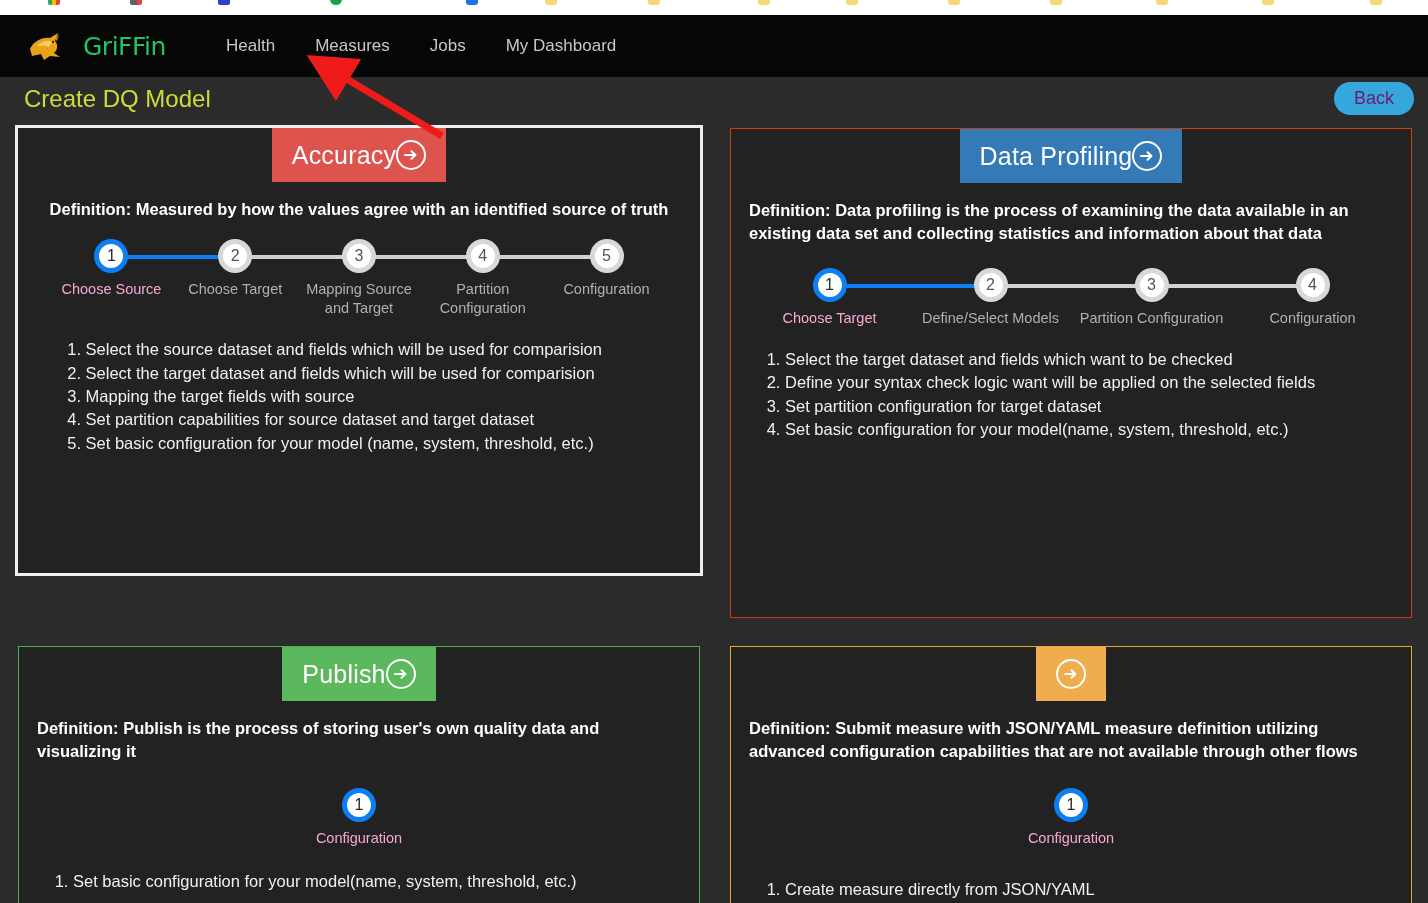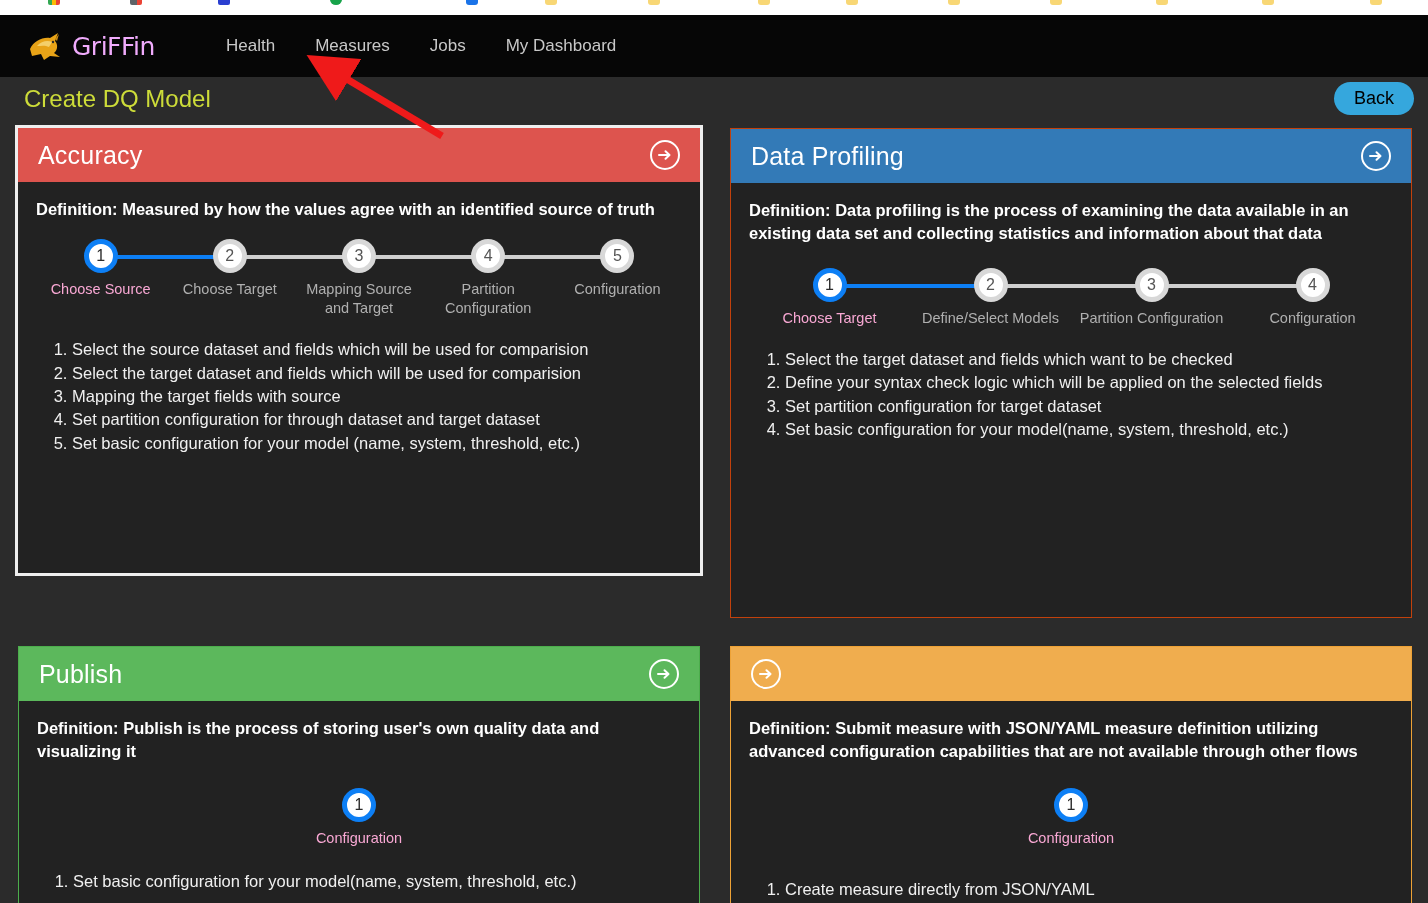--- a/index.html
+++ b/index.html
@@ -26,56 +26,56 @@
 
   
   .navbar{
     position:absolute;top:15px;left:0;width:1428px;height:62px;
     background:#060606;
     display:flex;align-items:center;
   }
   .brand{display:flex;align-items:center;margin-left:24px;width:150px;}
   .brand-logo{width:44px;height:34px;position:relative;flex:none;}
   .brand-text{
-    font-size:25px;letter-spacing:-.5px;margin-left:4px;
+    font-size:25px;letter-spacing:-.5px;margin-left:15px;
     font-family:"DejaVu Sans", sans-serif;
-    color:#f0abfc;font-weight:400;
+    color:#22c55e;font-weight:400;
   }
   .nav-links{display:flex;align-items:flex-start;margin-left:32px;gap:0;}
   .nav-link{
     color:#c8c8c8;font-size:17px;padding:8px 20px;text-decoration:none;
     font-family:"Liberation Sans", sans-serif;cursor:pointer;
   }
 
   
   .page-head{
     position:absolute;top:77px;left:0;width:1428px;height:48px;
     background:#2b2b2b;
   }
   .page-title{
     position:absolute;left:24px;top:8px;
     color:#cddc39;font-size:24px;font-weight:400;
     font-family:"Liberation Sans", sans-serif;
   }
   .back-btn{
     position:absolute;right:14px;top:5px;
-    background:#35a7dd;color:#000000;border:none;border-radius:18px;
+    background:#35a7dd;color:#701a75;border:none;border-radius:18px;
     font-size:18px;padding:6px 20px;cursor:pointer;
     font-family:"Liberation Sans", sans-serif;
   }
 
   
   .grid{
     position:absolute;top:128px;left:0;width:1428px;height:775px;
   }
   .card{
     position:absolute;
     background:#222222;
     box-sizing:border-box;
-    display:flex;flex-direction:column;
+    display:flex;flex-direction:column;align-items:center;
   }
   .card.sel{
     box-shadow:0 0 0 3px #efefef;
   }
   .card-head{
     height:54px;flex:none;
     display:flex;align-items:center;justify-content:space-between;
     padding:0 20px;box-sizing:border-box;
     cursor:pointer;
   }
@@ -263,21 +263,21 @@
 
           <span class="step-bullet">5</span>
           <span class="step-label">Configuration</span>
         </div>
       </div>
 
       <ol class="steps-list" style="margin-top:14px;">
         <li>Select the source dataset and fields which will be used for comparision</li>
         <li>Select the target dataset and fields which will be used for comparision</li>
         <li>Mapping the target fields with source</li>
-        <li>Set partition configuration for through dataset and target dataset</li>
+        <li>Set partition capabilities for source dataset and target dataset</li>
         <li>Set basic configuration for your model (name, system, threshold, etc.)</li>
       </ol>
 
       <div style="flex:1 1 auto;"></div>
     </div>
   </div>
 
   <div class="card" style="left:730px;top:0;width:682px;height:490px;border:1px solid #c2410c;">
     <div class="card-head" style="background:#337ab7;">
       <h2>Data Profiling</h2>
@@ -308,21 +308,21 @@
         </div>
         <div class="step">
 
           <span class="step-bullet">4</span>
           <span class="step-label">Configuration</span>
         </div>
       </div>
 
       <ol class="steps-list" style="margin-top:14px;">
         <li>Select the target dataset and fields which want to be checked</li>
-        <li>Define your syntax check logic which will be applied on the selected fields</li>
+        <li>Define your syntax check logic want will be applied on the selected fields</li>
         <li>Set partition configuration for target dataset</li>
         <li>Set basic configuration for your model(name, system, threshold, etc.)</li>
       </ol>
 
       <div style="flex:1 1 auto;"></div>
     </div>
   </div>
 
   <div class="card" style="left:18px;top:518px;width:682px;height:260px;border:1px solid #4cae4c;">
     <div class="card-head" style="background:#5cb85c;">

